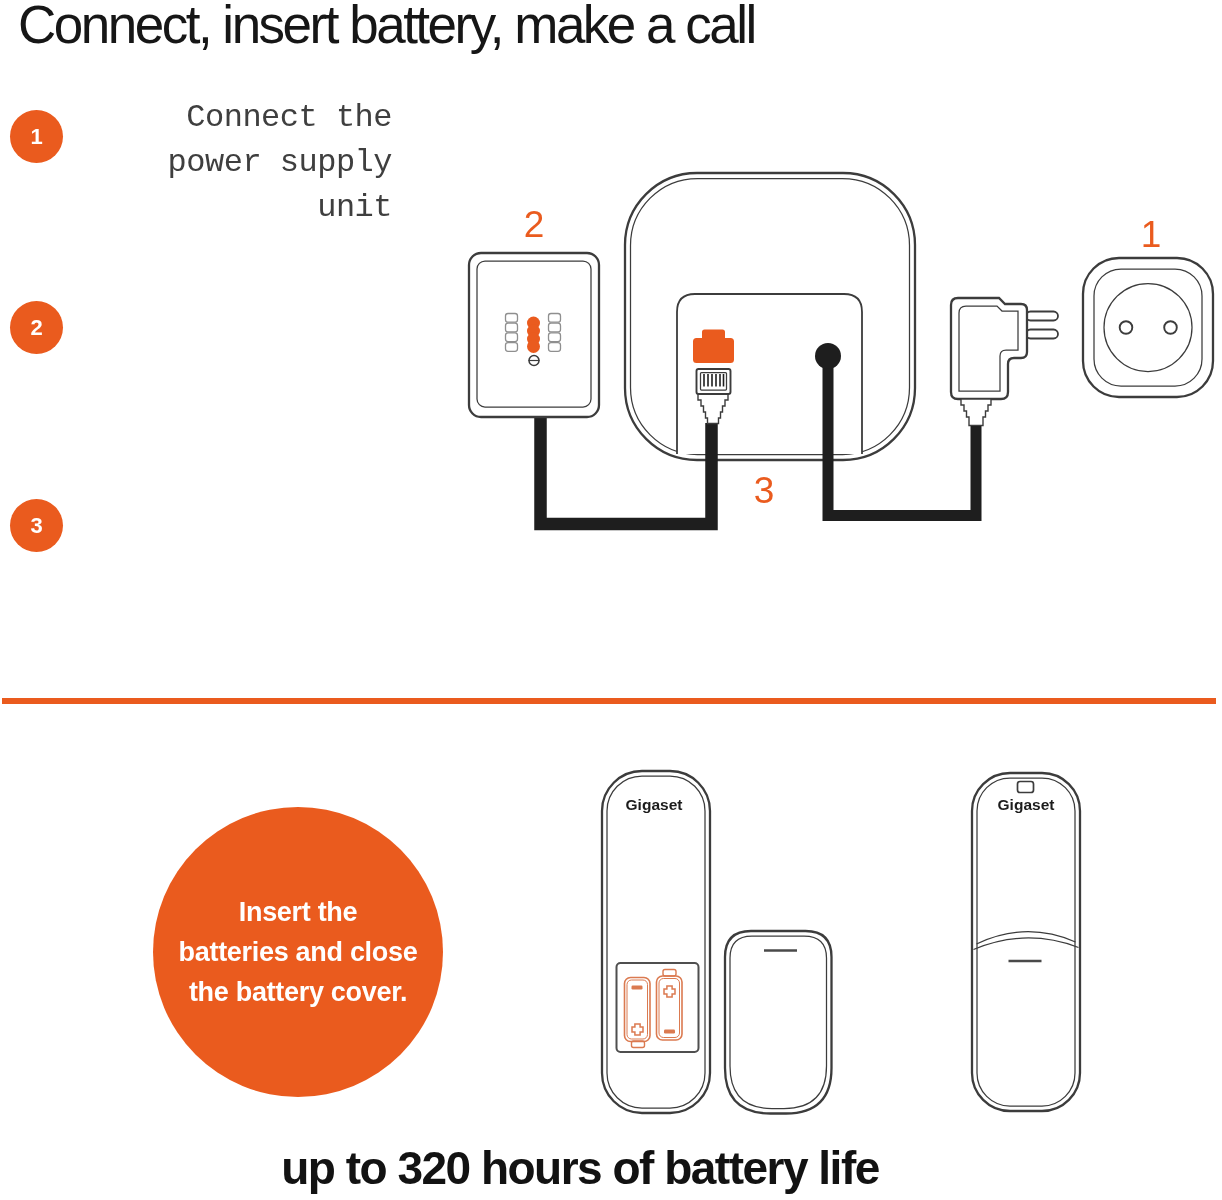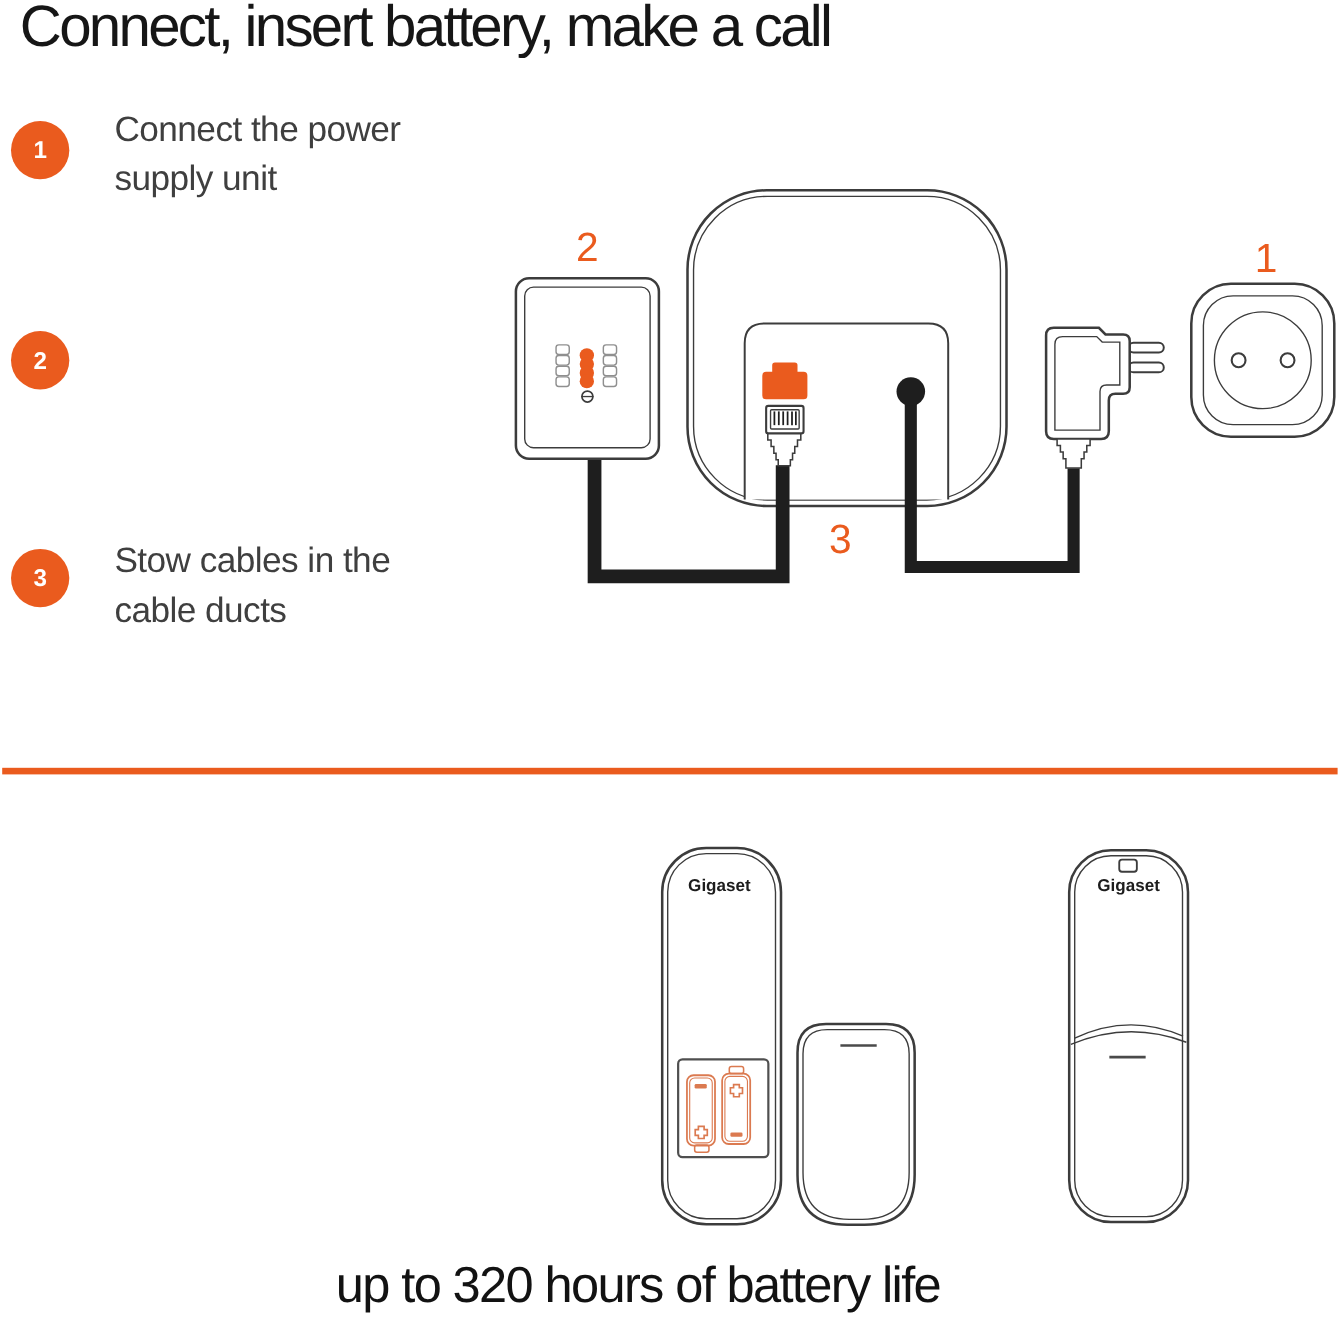--- a/index.html
+++ b/index.html
@@ -17,38 +17,38 @@
     position:absolute;left:18px;top:-6px;margin:0;
     font-size:53px;font-weight:400;letter-spacing:-2.5px;color:#161616;line-height:62px;
     white-space:nowrap;
   }
   .step-badge{
     position:absolute;left:10px;width:53px;height:53px;border-radius:50%;
     background:var(--accent);color:#fff;display:flex;align-items:center;justify-content:center;
     font-size:22px;font-weight:700;
   }
   .step-label{
-    position:absolute;left:104px;width:298px;text-align:left;
-    font-size:32px;line-height:45px;color:#3F3F3F;letter-spacing:-0.5px;
+    position:absolute;left:94px;width:298px;text-align:right;
+    font-size:32px;line-height:45px;color:#3F3F3F;letter-spacing:-0.5px;font-family:Liberation Mono, monospace;
   }
   .badge-1{top:110px;} .badge-2{top:301px;} .badge-3{top:499px;}
   .label-1{top:95px;} .label-2{top:286px;} .label-3{top:487px;}
   .divider{
     position:absolute;left:2px;top:698px;width:1214px;height:6px;background:var(--accent);
   }
   .battery-bubble{
     position:absolute;left:153px;top:807px;width:290px;height:290px;border-radius:50%;
     background:var(--accent);display:flex;flex-direction:column;align-items:center;justify-content:center;
   }
   .bubble-line{
     color:#ffffff;font-size:27px;line-height:40px;font-weight:700;white-space:nowrap;letter-spacing:-0.3px;
   }
   .bottom-caption{
     position:absolute;left:0;top:1141px;width:1160px;text-align:center;
-    font-size:46px;color:#121212;letter-spacing:-1.5px;font-weight:400;
+    font-size:46px;color:#121212;letter-spacing:-1.5px;font-weight:700;
   }
   svg.artwork{position:absolute;left:0;top:0;}
   svg .ln2{fill:#fff;stroke:var(--line);stroke-width:2.3;}
   svg .ln1{fill:none;stroke:var(--line);stroke-width:1.25;}
   svg .lnmid{fill:#fff;stroke:var(--line);stroke-width:1.8;}
   svg .cable{fill:none;stroke:var(--cable);}
   svg .num{font-family:"Liberation Sans",sans-serif;font-size:37px;fill:var(--accent);font-weight:400;}
   svg .brand{font-family:"Liberation Sans",sans-serif;font-size:15.5px;font-weight:700;fill:#1C1C1C;letter-spacing:0;}
   svg .slot{fill:#fff;stroke:#8F8F8F;stroke-width:1.3;}
   svg .batline{fill:none;stroke:var(--battery);}
@@ -185,20 +185,24 @@
   </div>
   <div class="step-label label-1">Connect the power supply unit</div>
 
   <div class="step-badge badge-2">
     <span>2</span>
   </div>
 
   <div class="step-badge badge-3">
     <span>3</span>
   </div>
-  <div class="step-label label-3">Stow cables in the cable ducts</div>
 
   <div class="divider"></div>
 
+  <div class="battery-bubble">
+    <div class="bubble-line">Insert the</div>
+    <div class="bubble-line">batteries and close</div>
+    <div class="bubble-line">the battery cover.</div>
+  </div>
 
   <div class="bottom-caption">up to 320 hours of battery life</div>
 
 </div>
 
 </body></html>

